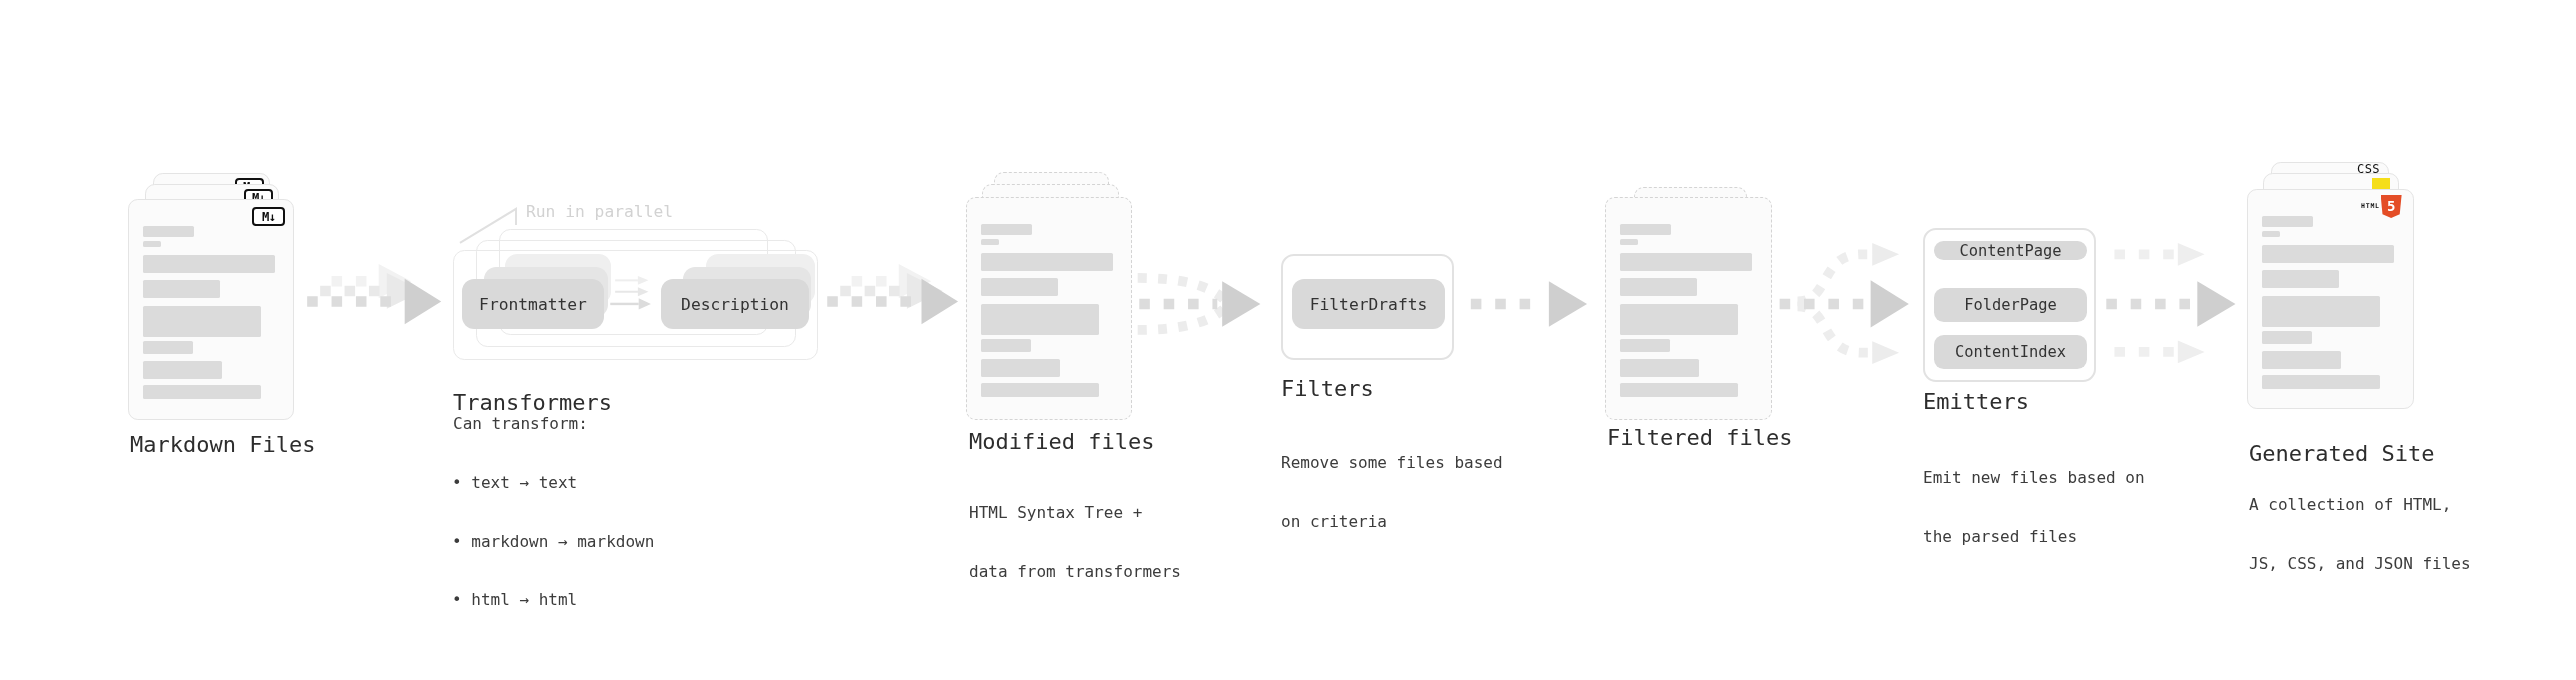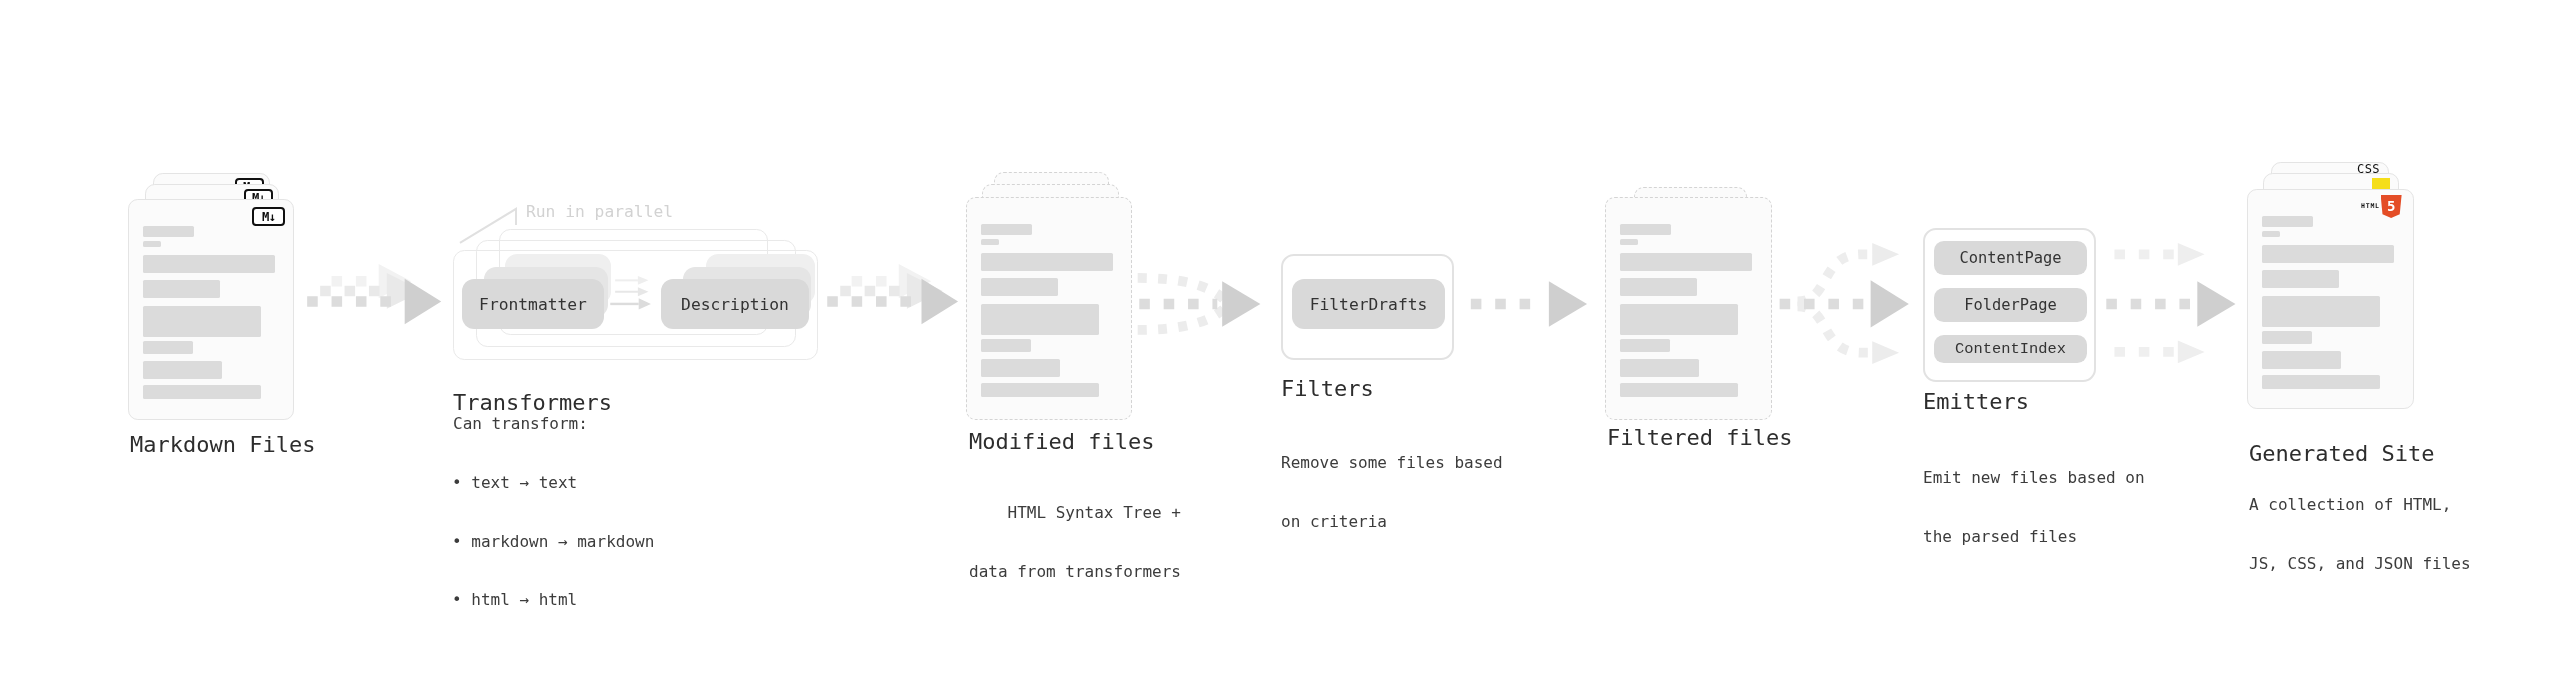--- a/index.html
+++ b/index.html
@@ -158,21 +158,21 @@
           <div class="bar" style="top: 41px; width: 18px; height: 5.7px;"></div>
           <div class="bar" style="top: 55px; width: 132px; height: 18px;"></div>
           <div class="bar" style="top: 80px; width: 77px; height: 18px;"></div>
           <div class="bar" style="top: 106px; width: 118px; height: 31px;"></div>
           <div class="bar" style="top: 141px; width: 50px; height: 13px;"></div>
           <div class="bar" style="top: 161px; width: 79px; height: 18px;"></div>
           <div class="bar" style="top: 185px; width: 118px; height: 14px;"></div>
         </div>
     </div>
     <div class="stage-title" style="left:969px;top:429px;">Modified files</div>
-    <div class="stage-caption" style="left:969px;top:464px;text-align:right;">
+    <div class="stage-caption" style="left:969px;top:464px;">
       <div>HTML Syntax Tree +</div>
       <div>data from transformers</div>
     </div>
   </div>
 
   <div>
     <div class="box" style="left:1281px;top:254px;width:173px;height:106px;"></div>
     <div class="pill" style="left:1292px;top:279px;width:153px;height:50px;">FilterDrafts</div>
     <div class="stage-title" style="left:1281px;top:376px;">Filters</div>
     <div class="stage-caption" style="left:1281px;top:414px;">
@@ -193,23 +193,23 @@
           <div class="bar" style="top: 141px; width: 50px; height: 13px;"></div>
           <div class="bar" style="top: 161px; width: 79px; height: 18px;"></div>
           <div class="bar" style="top: 185px; width: 118px; height: 14px;"></div>
         </div>
     </div>
     <div class="stage-title" style="left:1607px;top:425px;">Filtered files</div>
   </div>
 
   <div>
     <div class="box" style="left:1923px;top:228px;width:173px;height:154px;"></div>
-    <div class="pill small" style="left:1934px;top:241px;width:153px;height:34px;">ContentPage</div>
+    <div class="pill small" style="left:1934px;top:241px;width:153px;height:19px;">ContentPage</div>
     <div class="pill small" style="left:1934px;top:288px;width:153px;height:34px;">FolderPage</div>
-    <div class="pill small" style="left:1934px;top:335px;width:153px;height:28px;font-family:Liberation Mono, monospace;">ContentIndex</div>
+    <div class="pill small" style="left:1934px;top:335px;width:153px;height:34px;">ContentIndex</div>
     <div class="stage-title" style="left:1923px;top:389px;">Emitters</div>
     <div class="stage-caption" style="left:1923px;top:429px;">
       <div>Emit new files based on</div>
       <div>the parsed files</div>
     </div>
   </div>
 
   <div>
     <div class="sheet" style="left:2271px;top:162px;width:118px;height:81px;">
       <span class="css-badge" style="right:6.5px;top:3.3px;">CSS</span>

